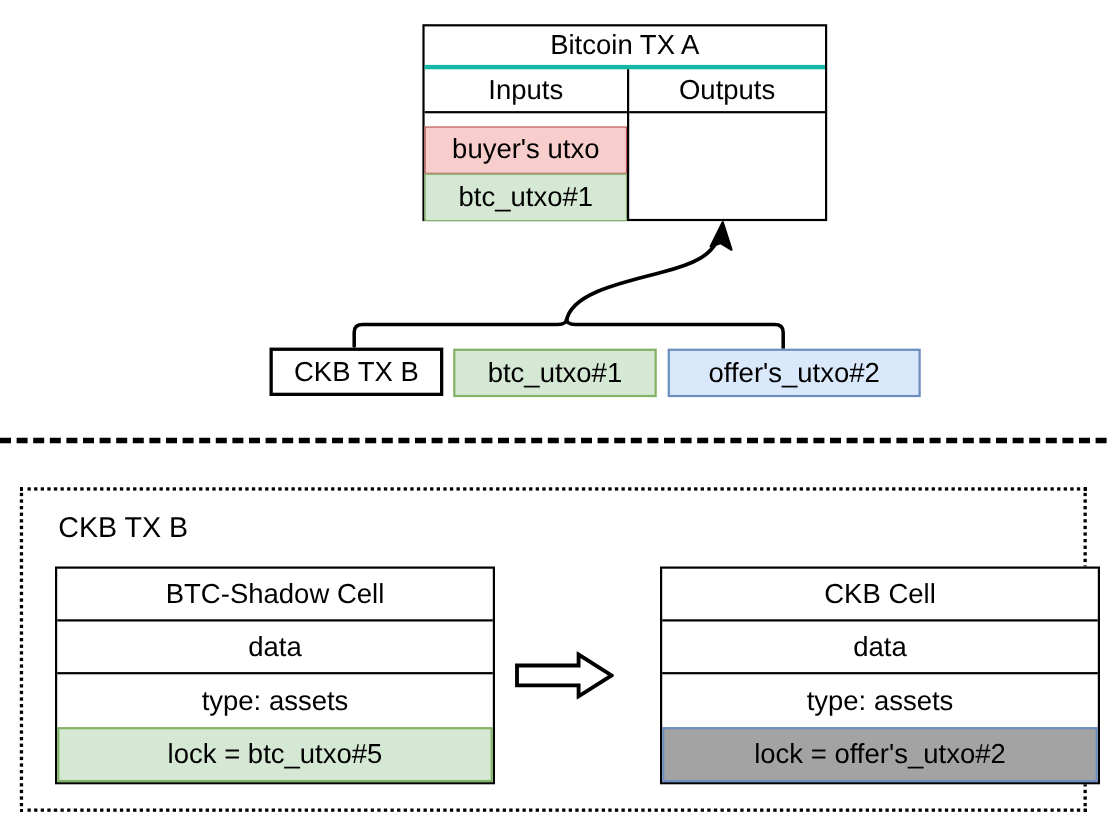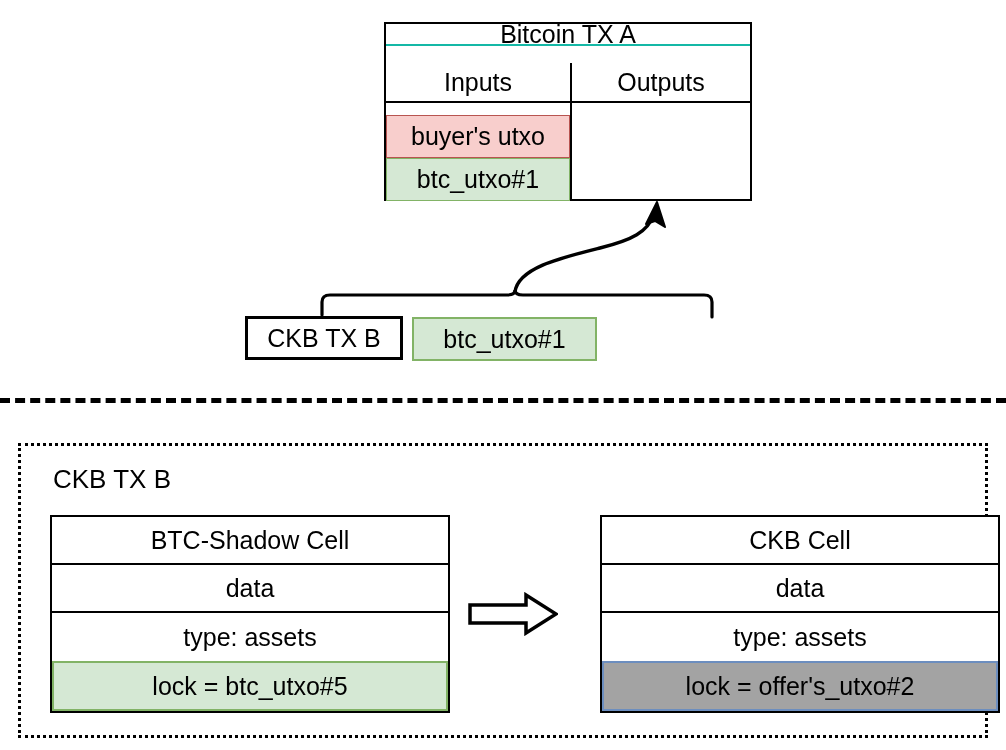--- a/index.html
+++ b/index.html
@@ -40,22 +40,22 @@
     line-height: 1.05;
     white-space: nowrap;
   }
 
   
   #btc-tx {
     left: 384px; top: 22px;
     width: 368px; height: 179px;
   }
   #btc-title {
-    height: 22px;
-    border-bottom: 2px solid #14b8a6;
+    height: 39px;
+    border-bottom: 4px solid #14b8a6;
   }
   #btc-cols {
     position: absolute;
     left: 0; top: 39px;
     width: 364px; height: 136px;
     display: flex;
   }
   #btc-inputs-col {
     width: 186px;
     border-right: 2px solid #000;
@@ -222,20 +222,21 @@
     <path d="M 322,315 L 322,302 Q 322,295 330,295 L 507,295 Q 515,295 515,290 Q 515,295 523,295 L 704,295 Q 712,295 712,302 L 712,317" fill="none" stroke="#000000" stroke-width="3.2" stroke-linecap="round"></path>
 
     <path d="M 515,292 C 518,268 560,258 600,248 C 632,240 648,232 654,214" fill="none" stroke="#000000" stroke-width="3.4" stroke-linecap="round"></path>
     <polygon points="657,202 646,224 655,221 665,227" fill="#000000" stroke="#000000" stroke-width="2" stroke-linejoin="round"></polygon>
   </svg>
 
   <div class="pill" id="ckb-txb-box">CKB TX B</div>
 
   <div class="pill" id="btc-utxo1-pill">btc_utxo#1</div>
 
+  <div class="pill" id="offer-utxo2-pill">offer's_utxo#2</div>
 
   <div id="divider"></div>
 
   <div id="ckb-container">
     <div id="ckb-container-label">CKB TX B</div>
   </div>
 
   <div class="cell-tbl" id="shadow-cell">
     <div class="cell-row">BTC-Shadow Cell</div>
     <div class="cell-row">data</div>

